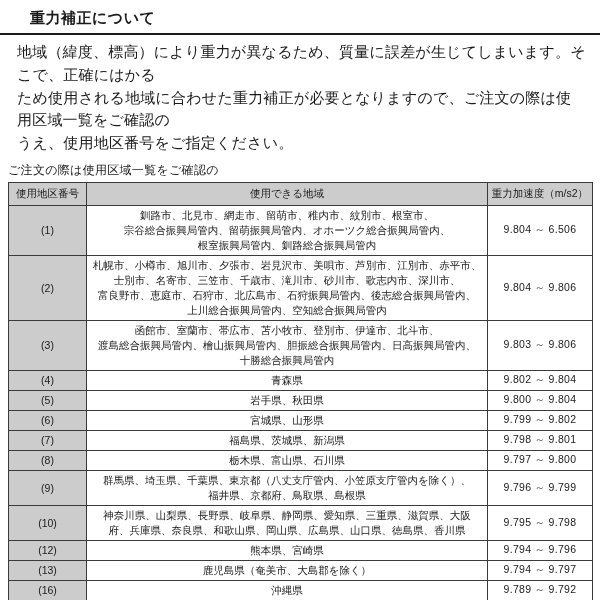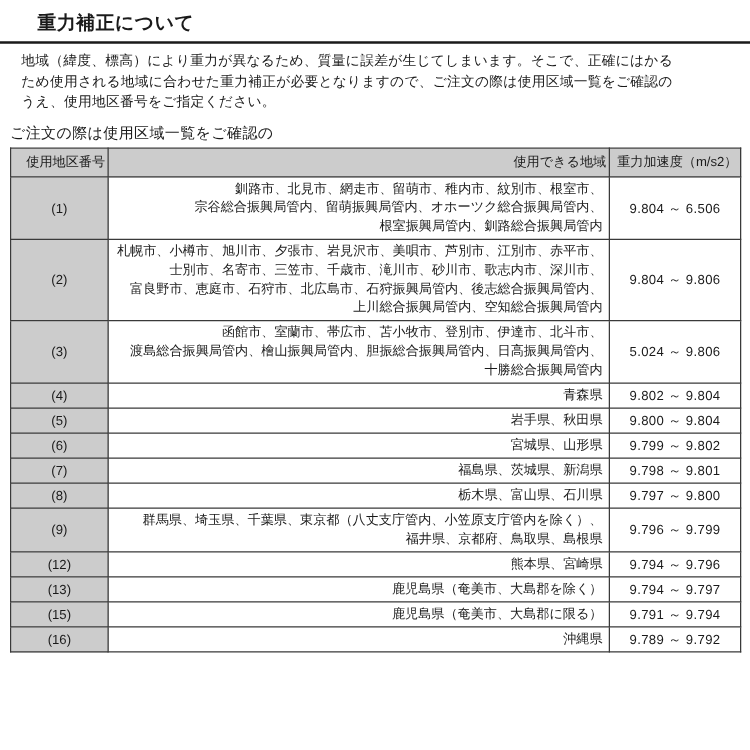--- a/index.html
+++ b/index.html
@@ -20,21 +20,21 @@
   }
   .title-bar {
     padding: 9px 0 5px 30px;
     border-bottom: 2px solid #1a1a1a;
     font-size: 15px;
     font-weight: bold;
     letter-spacing: 0.5px;
   }
   .intro {
     margin: 6px 14px 0 17px;
-    font-size: 11px;
+    font-size: 15px;
     line-height: 1.52;
     white-space: pre-line;
     letter-spacing: 0.2px;
   }
   .table-caption {
     margin: 7px 0 3px 8px;
     font-size: 12px;
     letter-spacing: 0.3px;
   }
   table.gravity-table {
@@ -47,34 +47,34 @@
   .gravity-table td {
     border: 1px solid #3a3a3a;
     font-size: 10.5px;
     font-weight: normal;
     padding: 2px 5px;
     vertical-align: middle;
     box-sizing: border-box;
   }
   .gravity-table th {
     background: #cccccc;
-    text-align: right;
+    text-align: center;
     padding: 4px 2px;
   }
   col.c-no      { width: 78px; }
   col.c-regions { width: 401px; }
   col.c-gravity { width: 105px; }
   td.cell-no {
     background: #cccccc;
     text-align: center;
   }
   td.cell-regions {
     white-space: pre-line;
     line-height: 15px;
-    text-align: right;
+    text-align: center;
   }
   td.cell-gravity {
     text-align: center;
     letter-spacing: 0.3px;
   }
 </style>
 </head>
 <body>
 
 <div class="page">
@@ -114,21 +114,21 @@
 士別市、名寄市、三笠市、千歳市、滝川市、砂川市、歌志内市、深川市、
 富良野市、恵庭市、石狩市、北広島市、石狩振興局管内、後志総合振興局管内、
 上川総合振興局管内、空知総合振興局管内</td>
       <td class="cell-gravity">9.804 ～ 9.806</td>
     </tr>
         <tr>
       <td class="cell-no">(3)</td>
       <td class="cell-regions">函館市、室蘭市、帯広市、苫小牧市、登別市、伊達市、北斗市、
 渡島総合振興局管内、檜山振興局管内、胆振総合振興局管内、日高振興局管内、
 十勝総合振興局管内</td>
-      <td class="cell-gravity">5.024 ～ 9.806</td>
+      <td class="cell-gravity">9.803 ～ 9.806</td>
     </tr>
         <tr>
       <td class="cell-no">(4)</td>
       <td class="cell-regions">青森県</td>
       <td class="cell-gravity">9.802 ～ 9.804</td>
     </tr>
         <tr>
       <td class="cell-no">(5)</td>
       <td class="cell-regions">岩手県、秋田県</td>
       <td class="cell-gravity">9.800 ～ 9.804</td>
@@ -148,33 +148,34 @@
       <td class="cell-regions">栃木県、富山県、石川県</td>
       <td class="cell-gravity">9.797 ～ 9.800</td>
     </tr>
         <tr>
       <td class="cell-no">(9)</td>
       <td class="cell-regions">群馬県、埼玉県、千葉県、東京都（八丈支庁管内、小笠原支庁管内を除く）、
 福井県、京都府、鳥取県、島根県</td>
       <td class="cell-gravity">9.796 ～ 9.799</td>
     </tr>
         <tr>
+      <td class="cell-no">(10)</td>
+      <td class="cell-regions">神奈川県、山梨県、長野県、岐阜県、静岡県、愛知県、三重県、滋賀県、大阪
+府、兵庫県、奈良県、和歌山県、岡山県、広島県、山口県、徳島県、香川県</td>
+      <td class="cell-gravity">9.795 ～ 9.798</td>
+    </tr>
+        <tr>
       <td class="cell-no">(12)</td>
       <td class="cell-regions">熊本県、宮崎県</td>
       <td class="cell-gravity">9.794 ～ 9.796</td>
     </tr>
         <tr>
       <td class="cell-no">(13)</td>
       <td class="cell-regions">鹿児島県（奄美市、大島郡を除く）</td>
       <td class="cell-gravity">9.794 ～ 9.797</td>
-    </tr>
-        <tr>
-      <td class="cell-no">(15)</td>
-      <td class="cell-regions">鹿児島県（奄美市、大島郡に限る）</td>
-      <td class="cell-gravity">9.791 ～ 9.794</td>
     </tr>
         <tr>
       <td class="cell-no">(16)</td>
       <td class="cell-regions">沖縄県</td>
       <td class="cell-gravity">9.789 ～ 9.792</td>
     </tr>
       </tbody>
   </table>
 
 </div>

